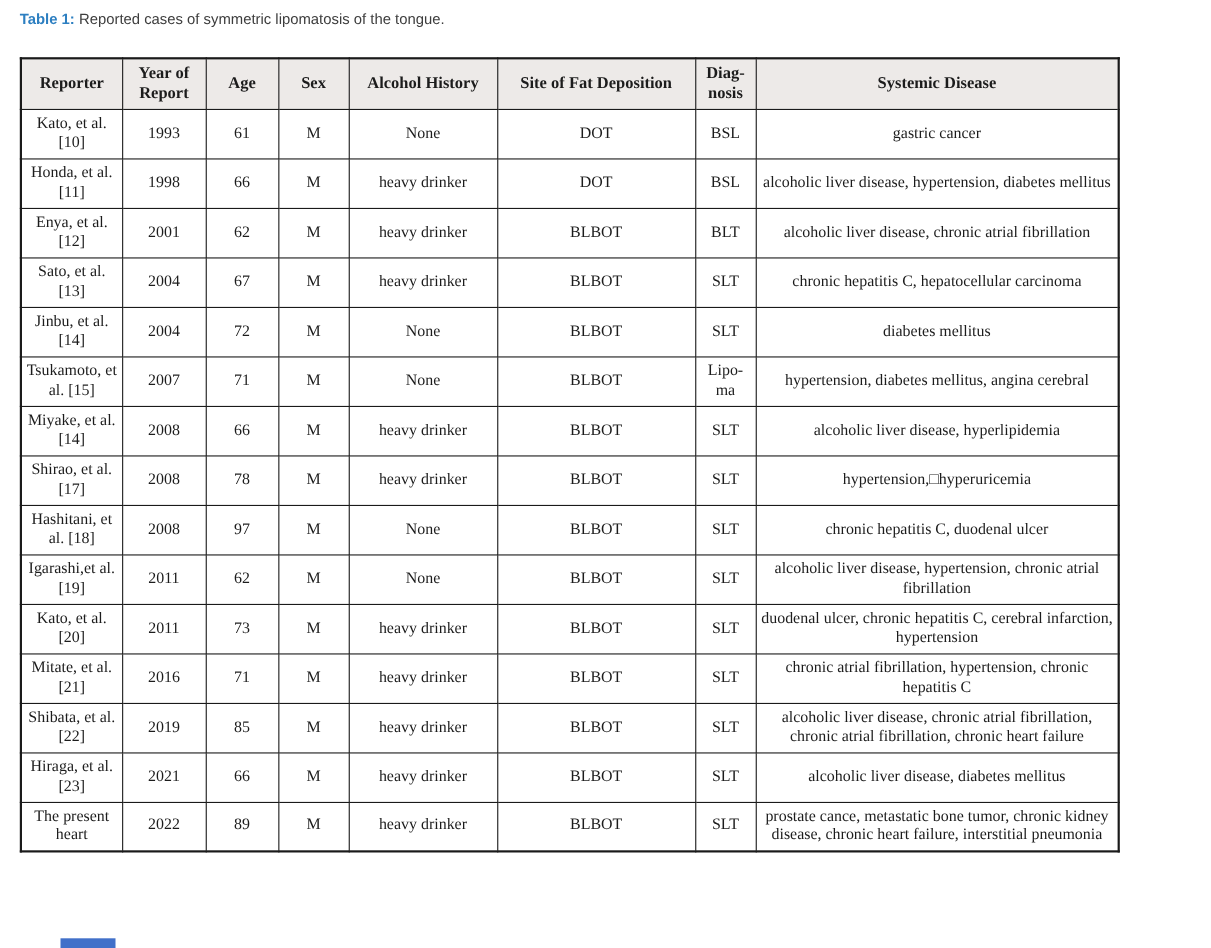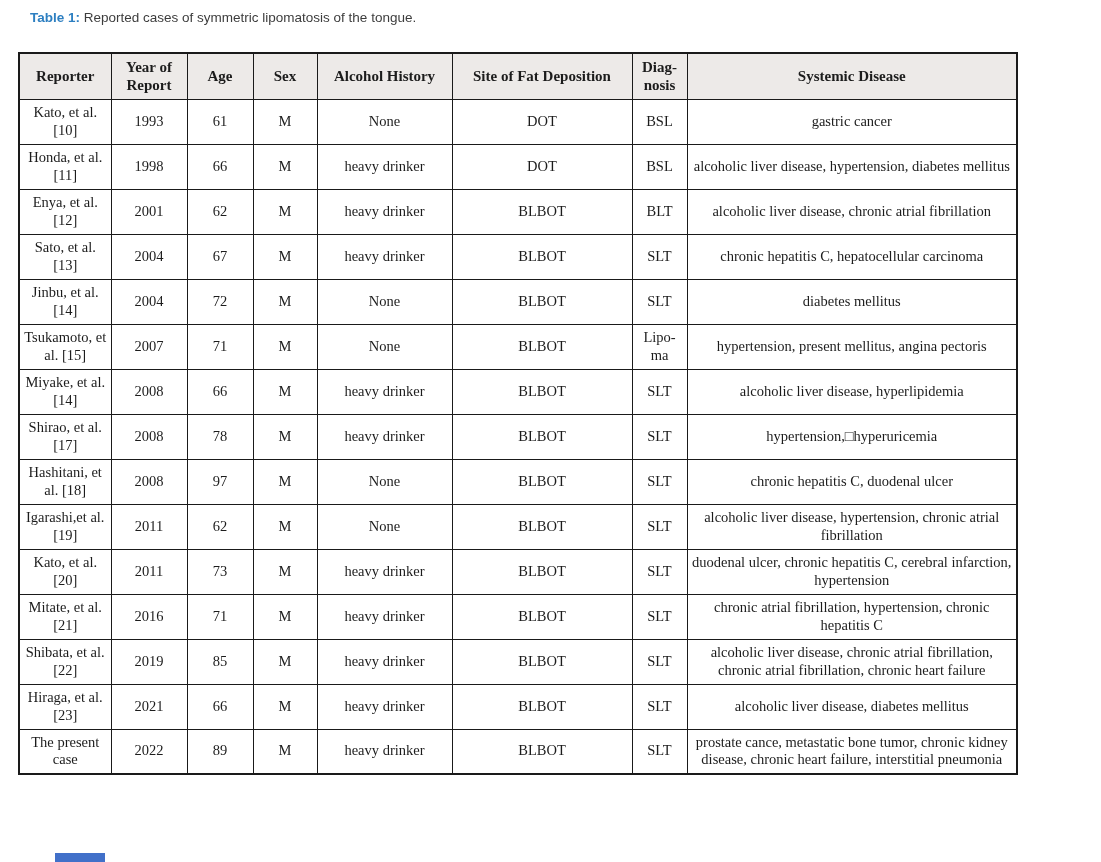--- a/index.html
+++ b/index.html
@@ -44,21 +44,21 @@
   col.c6 { width: 55px; }
   col.c7 { width: 330px; }
   .blue-fragment {
     position: absolute; left: 55px; bottom: 0; width: 50px; height: 9px;
   }
 </style>
 </head>
 <body>
 
 <div class="caption">
-  <span class="cap-label" style="color: rgb(45, 127, 193); margin-left: 12px;">Table 1:</span><span> Reported cases of symmetric lipomatosis of the tongue.</span>
+  <span class="cap-label" style="color: rgb(45, 127, 193);">Table 1:</span><span> Reported cases of symmetric lipomatosis of the tongue.</span>
 </div>
 
 <table class="cases">
   <colgroup>
     <col class="c0">
       <col class="c1">
       <col class="c2">
       <col class="c3">
     <col class="c4">
       <col class="c5">
@@ -129,21 +129,21 @@
         <td>diabetes mellitus</td>
       </tr>
       <tr>
         <td class="italic">Tsukamoto, et al. [15]</td>
         <td>2007</td>
         <td>71</td>
         <td>M</td>
         <td>None</td>
         <td>BLBOT</td>
         <td>Lipo-ma</td>
-        <td>hypertension, present mellitus, angina pectoris</td>
+        <td>hypertension, diabetes mellitus, angina cerebral</td>
       </tr>
       <tr>
         <td class="italic">Miyake, et al. [14]</td>
         <td>2008</td>
         <td>66</td>
         <td>M</td>
         <td>heavy drinker</td>
         <td>BLBOT</td>
         <td>SLT</td>
         <td>alcoholic liver disease, hyperlipidemia</td>
@@ -212,21 +212,21 @@
         <td class="italic">Hiraga, et al. [23]</td>
         <td>2021</td>
         <td>66</td>
         <td>M</td>
         <td>heavy drinker</td>
         <td>BLBOT</td>
         <td>SLT</td>
         <td>alcoholic liver disease, diabetes mellitus</td>
       </tr>
       <tr>
-        <td>The present case</td>
+        <td>The present heart</td>
         <td>2022</td>
         <td>89</td>
         <td>M</td>
         <td>heavy drinker</td>
         <td>BLBOT</td>
         <td>SLT</td>
         <td>prostate cance, metastatic bone tumor, chronic kidney disease, chronic heart failure, interstitial pneumonia</td>
       </tr>
     </tbody>
 </table>

